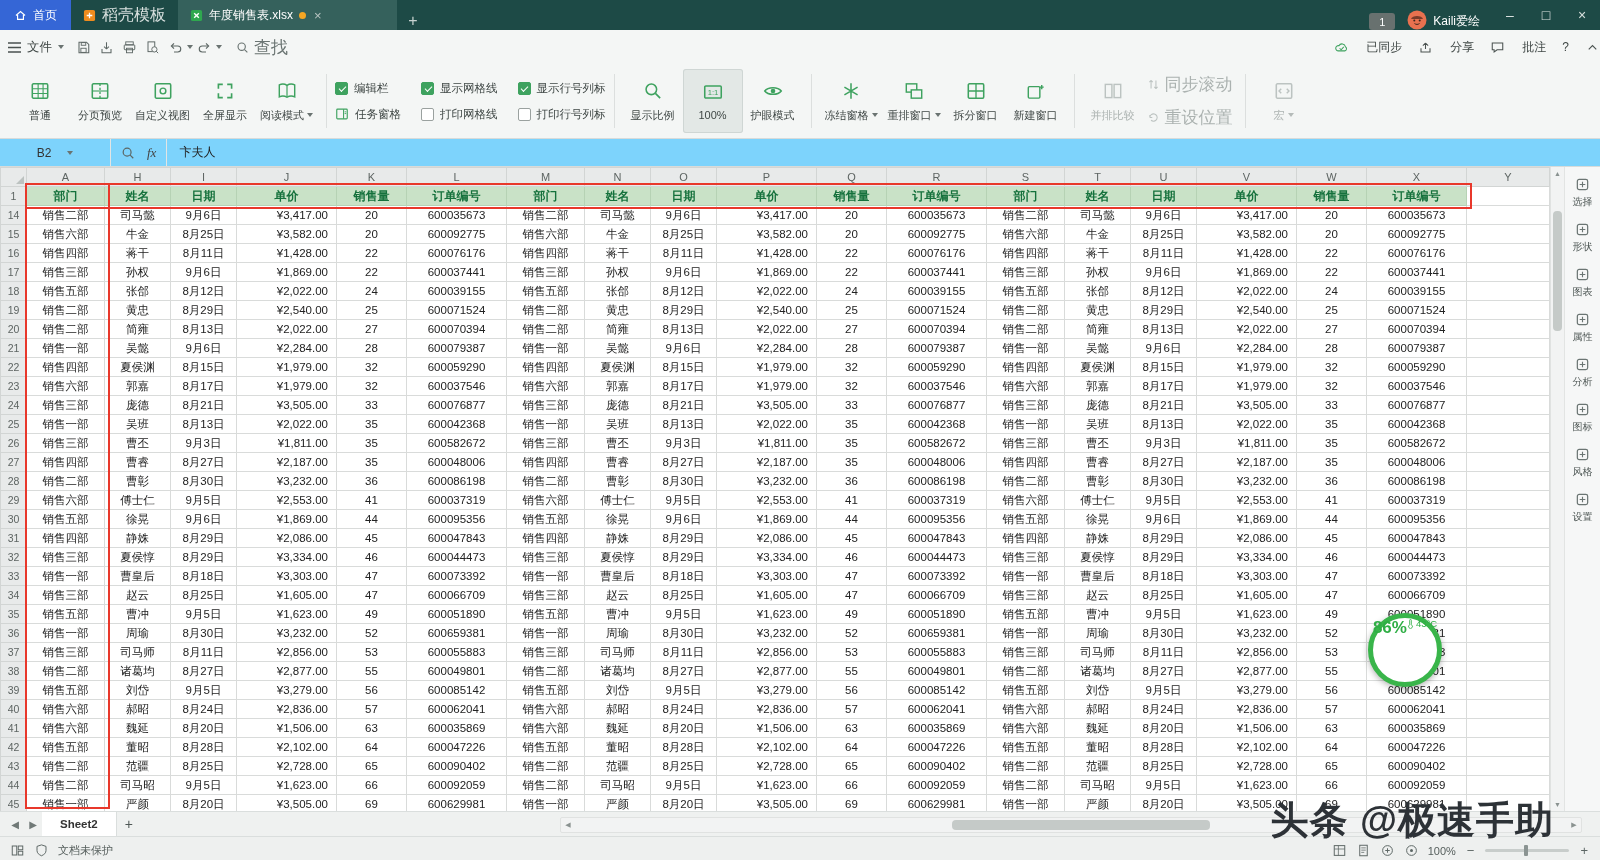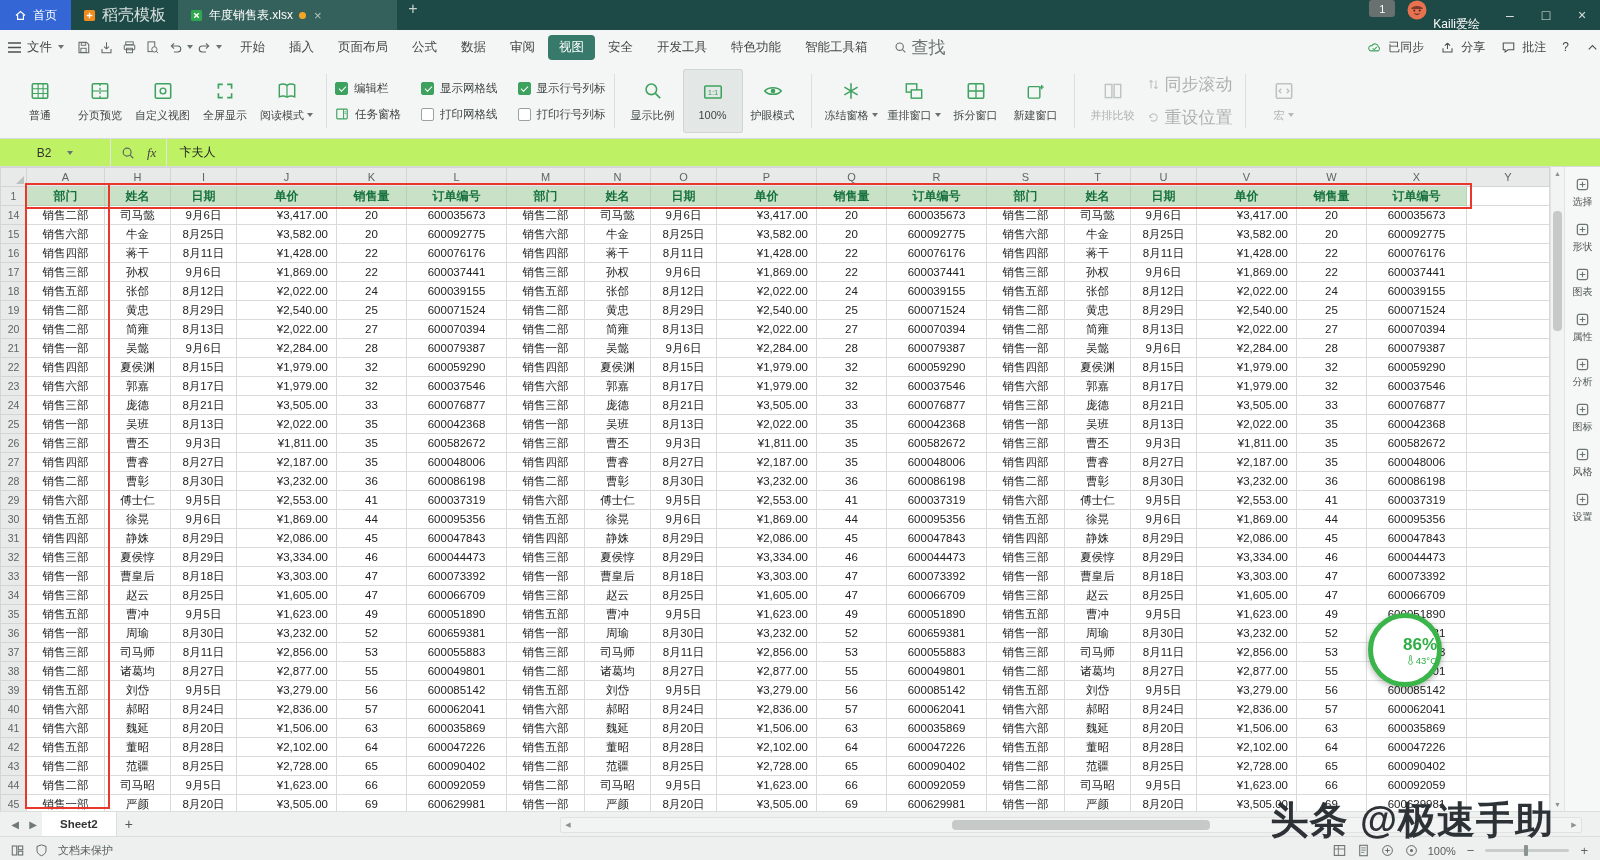--- a/index.html
+++ b/index.html
@@ -1,41 +1,41 @@
 <!DOCTYPE html>
 <html><head>
 <meta charset="utf-8">
 <style>
   html,body{margin:0;padding:0;}
   body{width:1600px;height:860px;overflow:hidden;position:relative;background:#fff;
        font-family:"Liberation Sans","DejaVu Sans",sans-serif;-webkit-font-smoothing:antialiased;}
   svg{display:block;}
   
-  .tabbar{height:30px;background:#1d4a46;display:flex;align-items:flex-start;color:#c7d2d0;}
+  .tabbar{height:30px;background:#1d4a46;display:flex;align-items:flex-end;color:#c7d2d0;}
   .thome{height:100%;display:flex;align-items:center;gap:6px;background:#3566d6;color:#fff;padding:0 14px;font-size:12px;}
   .tdocer{height:100%;display:flex;align-items:center;gap:6px;padding:0 12px;font-size:16px;color:#d8e0de;}
   .tdoc{height:100%;display:flex;align-items:center;gap:6px;background:#35615c;color:#fff;padding:0 12px;font-size:12px;min-width:195px;}
   .tdoc .dot{width:7px;height:7px;border-radius:50%;background:#f5a623;}
   .tclose{color:#b9c5c2;font-size:13px;margin-left:2px;}
   .tadd{width:32px;text-align:center;font-size:16px;color:#c7d2d0;}
   .tspace{flex:1;}
   .wbadge{min-width:18px;height:17px;background:#68716f;color:#fff;border-radius:3px;font-size:11px;display:flex;align-items:center;justify-content:center;padding:0 4px;margin-right:12px;}
   .uname{font-size:12px;color:#fff;margin:16px 12px 0 6px;}
   .wc{width:36px;height:100%;display:flex;align-items:center;justify-content:center;font-size:14px;color:#d8e0de;}
   
   .menubar{height:34px;background:#f4f6f5;display:flex;align-items:center;padding:0 0;}
   .filebtn{display:flex;align-items:center;gap:6px;font-size:12.5px;color:#3f4745;padding:0 8px;}
   .qi{padding:3px 4px;color:#5c6664;}
   .qi svg{width:15px;height:15px;}
   .menu-items{display:flex;align-items:center;margin-left:6px;}
   .mi{padding:4px 11px;font-size:12.5px;color:#3f4745;border-radius:4px;margin:0 1px;}
   .mi.act{background:#37796a;color:#fff;}
   .msearch{display:flex;align-items:center;gap:5px;color:#6a7472;font-size:17px;margin-left:14px;}
   .mspace{flex:1;}
-  .mr{display:flex;align-items:center;gap:6px;font-size:12px;color:#3f4745;margin-left:16px;}
+  .mr{display:flex;align-items:center;gap:17px;font-size:12px;color:#3f4745;margin-left:16px;}
   .mr svg{width:15px;height:15px;}
   .caret{width:0;height:0;border-left:3.5px solid transparent;border-right:3.5px solid transparent;border-top:4px solid #6a7371;display:inline-block;}
   
   .ribbon{height:74px;background:#f4f6f5;border-bottom:1px solid #d8dbda;display:flex;align-items:center;padding:0 10px;}
   .rb{min-width:50px;padding:0 5px;height:64px;display:flex;flex-direction:column;align-items:center;justify-content:center;gap:6px;border-radius:3px;color:#3f4745;font-size:11px;}
   .ri{width:22px;height:22px;color:#3ea25f;}
   .ri svg{width:100%;height:100%;}
   .rb.sel{background:#e3e8e6;box-shadow:inset 0 0 0 1px #cfd6d4;}
   .rb.dis{color:#abb2b0;}
   .rb.dis .ri{color:#bcc3c1;}
@@ -48,42 +48,42 @@
   .cb{width:13px;height:13px;border:1px solid #9aa19f;background:#fff;border-radius:2px;position:relative;box-sizing:border-box;}
   .cb.on{background:#3ea25f;border-color:#3ea25f;}
   .cb.on::after{content:"";position:absolute;left:2.5px;top:3px;width:6px;height:3px;border-left:1.6px solid #fff;border-bottom:1.6px solid #fff;transform:rotate(-45deg);}
   .tpic{width:14px;height:14px;color:#3ea25f;}
   .tpic svg{width:100%;height:100%;}
   .minicol{display:flex;flex-direction:column;gap:10px;margin:0 4px;}
   .mini{display:flex;align-items:center;gap:5px;font-size:17px;color:#abb2b0;white-space:nowrap;}
   .mic{width:13px;height:13px;color:#bcc3c1;}
   .mic svg{width:100%;height:100%;}
   
-  .fbar{height:27px;background:#bef264;border-bottom:1px solid #d8dbda;display:flex;align-items:stretch;font-size:12px;color:#333;}
+  .fbar{height:27px;background:#7dd3fc;border-bottom:1px solid #d8dbda;display:flex;align-items:stretch;font-size:12px;color:#333;}
   .nbox{width:110px;display:flex;align-items:center;justify-content:center;gap:16px;border-right:1px solid #e2e5e4;}
   .fic{display:flex;align-items:center;padding:0 10px;color:#5c6664;gap:12px;border-right:1px solid #e2e5e4;}
   .fic svg{width:14px;height:14px;}
   .fx{font-style:italic;font-family:"Liberation Serif","DejaVu Serif",serif;font-size:13px;color:#444;}
   .fval{display:flex;align-items:center;padding-left:12px;color:#222;}
   
   .main{height:644px;display:flex;position:relative;}
   .sheetwrap{position:relative;width:1550px;overflow:hidden;background:#fff;}
   table.sheet{border-collapse:collapse;table-layout:fixed;width:1550px;}
   .sheet th,.sheet td{box-sizing:border-box;padding:0;white-space:nowrap;overflow:hidden;line-height:18px;}
   .colrow th{height:17px;background:#e8eaea;border:1px solid #d2d5d4;font-size:11px;font-weight:normal;color:#5d6462;}
   .corner{position:relative;}
   .corner::after{content:"";position:absolute;right:2px;bottom:2px;border-left:8px solid transparent;border-bottom:8px solid #bcc2c0;}
   .rn{background:#e8eaea;border:1px solid #d2d5d4;font-size:10.5px;font-weight:normal;color:#5d6462;height:18.4px;text-align:center;}
   .hc{background:#c9e2c7;color:#15713c;font-weight:bold;font-size:12px;text-align:center;border:1px solid #b6d2b4;height:19px;}
   .dc{font-size:11.5px;color:#222;text-align:center;border:1px solid #d9dbda;height:18.4px;}
   .dc.r{text-align:right;padding-right:8px;}
   .yc{border:1px solid #d9dbda;background:#fff;}
   .anno-row{position:absolute;left:25px;top:16px;width:1443px;height:22px;border:2px solid #e8382b;z-index:5;pointer-events:none;}
   .anno-col{position:absolute;left:25px;top:16px;width:81px;bottom:2px;border:2px solid #e8382b;z-index:5;pointer-events:none;}
-  .gauge{position:absolute;left:1368px;top:446px;width:64px;height:64px;border-radius:50%;background:#fff;border:5px solid #39b54a;box-shadow:0 2px 6px rgba(0,0,0,.3);display:flex;flex-direction:column;align-items:flex-end;justify-content:center;z-index:6;}
+  .gauge{position:absolute;left:1368px;top:446px;width:64px;height:64px;border-radius:50%;background:#fff;border:5px solid #39b54a;box-shadow:0 2px 6px rgba(0,0,0,.3);display:flex;flex-direction:row;align-items:flex-start;justify-content:center;z-index:6;}
   .gpct{font-size:17px;font-weight:bold;color:#2fae45;}
   .gtmp{font-size:9.5px;color:#2fae45;display:flex;align-items:center;gap:2px;}
   .gtmp svg{width:7px;height:10px;}
   .vscroll{width:13px;background:#f2f3f3;border-left:1px solid #e0e2e1;position:relative;}
   .varr{position:absolute;left:0;width:13px;height:13px;display:flex;align-items:center;justify-content:center;color:#8a9290;font-size:7px;}
   .vthumb{position:absolute;left:2px;top:44px;width:9px;height:120px;background:#c5cac8;border-radius:4px;}
   .rail{width:36px;background:#f6f7f7;border-left:1px solid #e2e4e3;display:flex;flex-direction:column;align-items:center;padding-top:10px;gap:13px;box-sizing:border-box;}
   .rail-item{display:flex;flex-direction:column;align-items:center;gap:3px;font-size:10px;color:#4e5755;}
   .ric{width:15px;height:15px;}
   .ric svg{width:100%;height:100%;}
@@ -202,33 +202,20 @@
       </svg>
     </span>
   <span class="caret"></span>
   <span class="qi">
       <svg viewBox="0 0 20 20">
         <path d="M15 8H7a4 4 0 1 0 0 8h5" fill="none" stroke="currentColor" stroke-width="1.5"></path>
         <path d="M12 4.5L15.5 8 12 11.5" fill="none" stroke="currentColor" stroke-width="1.5"></path>
       </svg>
     </span>
   <span class="caret"></span>
-  <div class="menu-items">
-      <div class="mi">开始</div>
-      <div class="mi">插入</div>
-      <div class="mi">页面布局</div>
-      <div class="mi">公式</div>
-      <div class="mi">数据</div>
-      <div class="mi">审阅</div>
-      <div class="mi act">视图</div>
-      <div class="mi">安全</div>
-      <div class="mi">开发工具</div>
-      <div class="mi">特色功能</div>
-      <div class="mi">智能工具箱</div>
-    </div>
   <div class="msearch">
     <span>
         <svg width="13" height="13" viewBox="0 0 16 16">
           <circle cx="7" cy="7" r="4.5" fill="none" stroke="#6a7472" stroke-width="1.4"></circle>
           <path d="M10.5 10.5L14 14" stroke="#6a7472" stroke-width="1.4"></path>
         </svg>
       </span>
     <span>查找</span>
   </div>
   <div class="mspace"></div>

